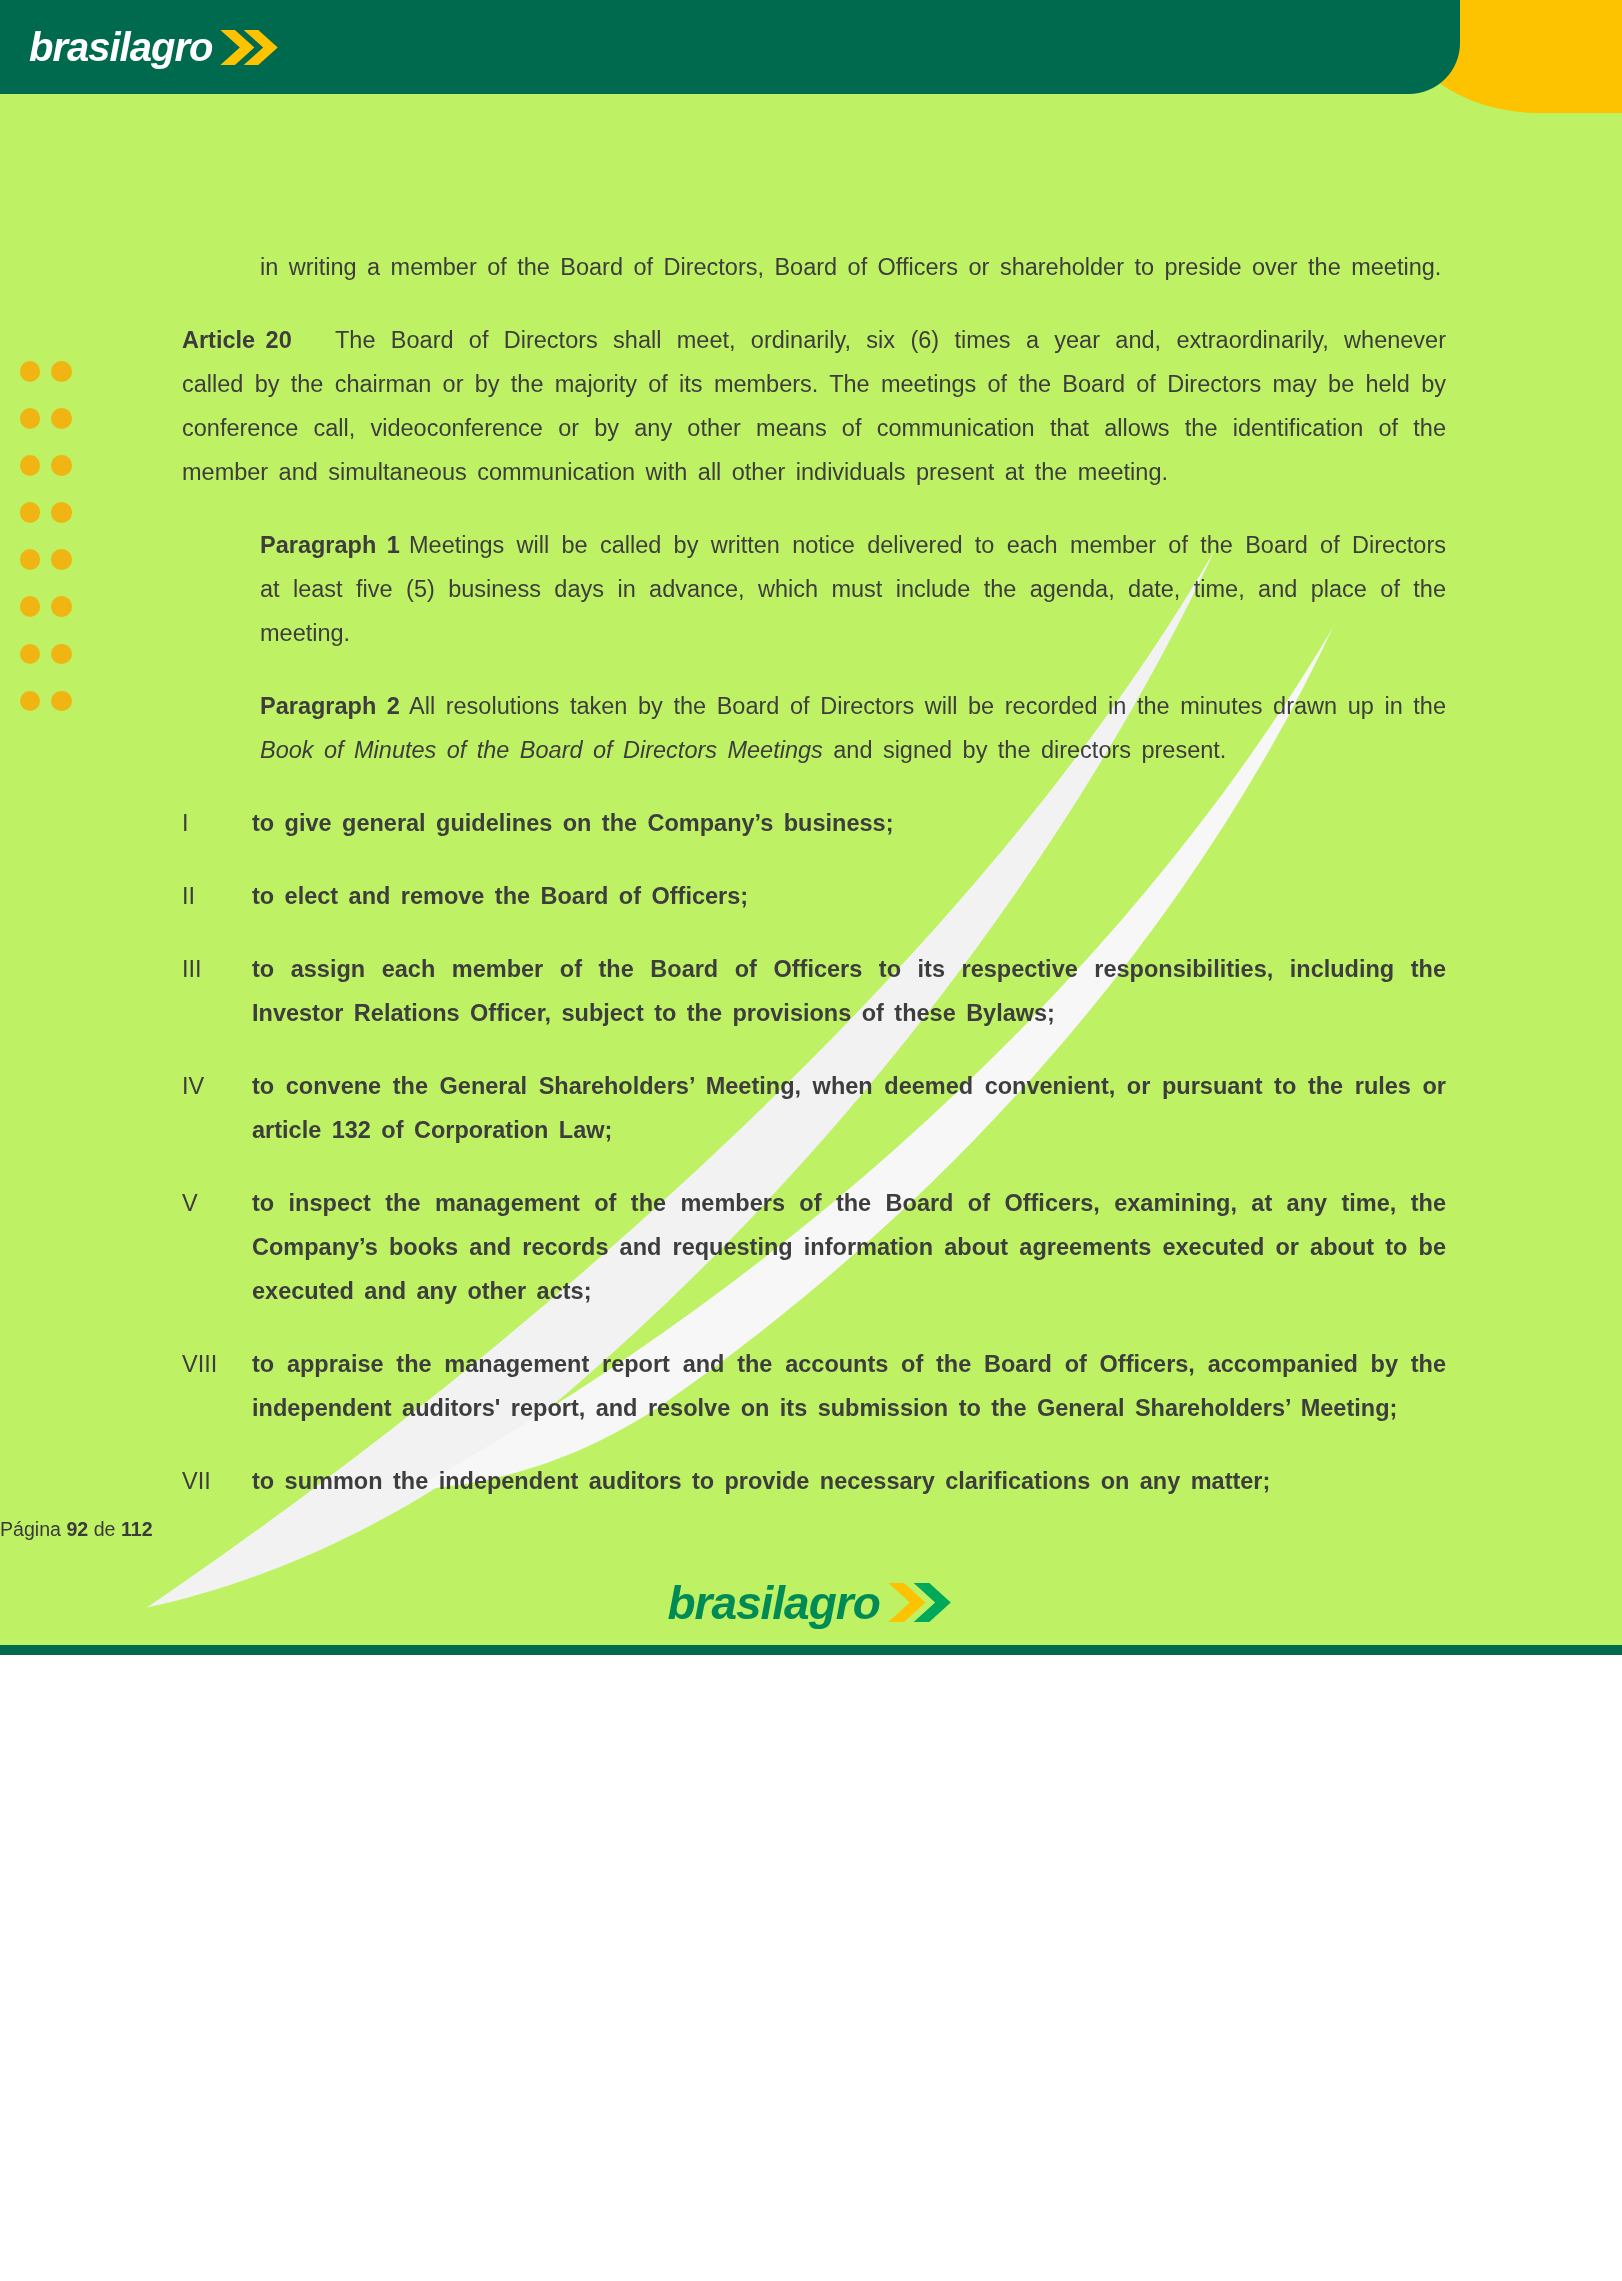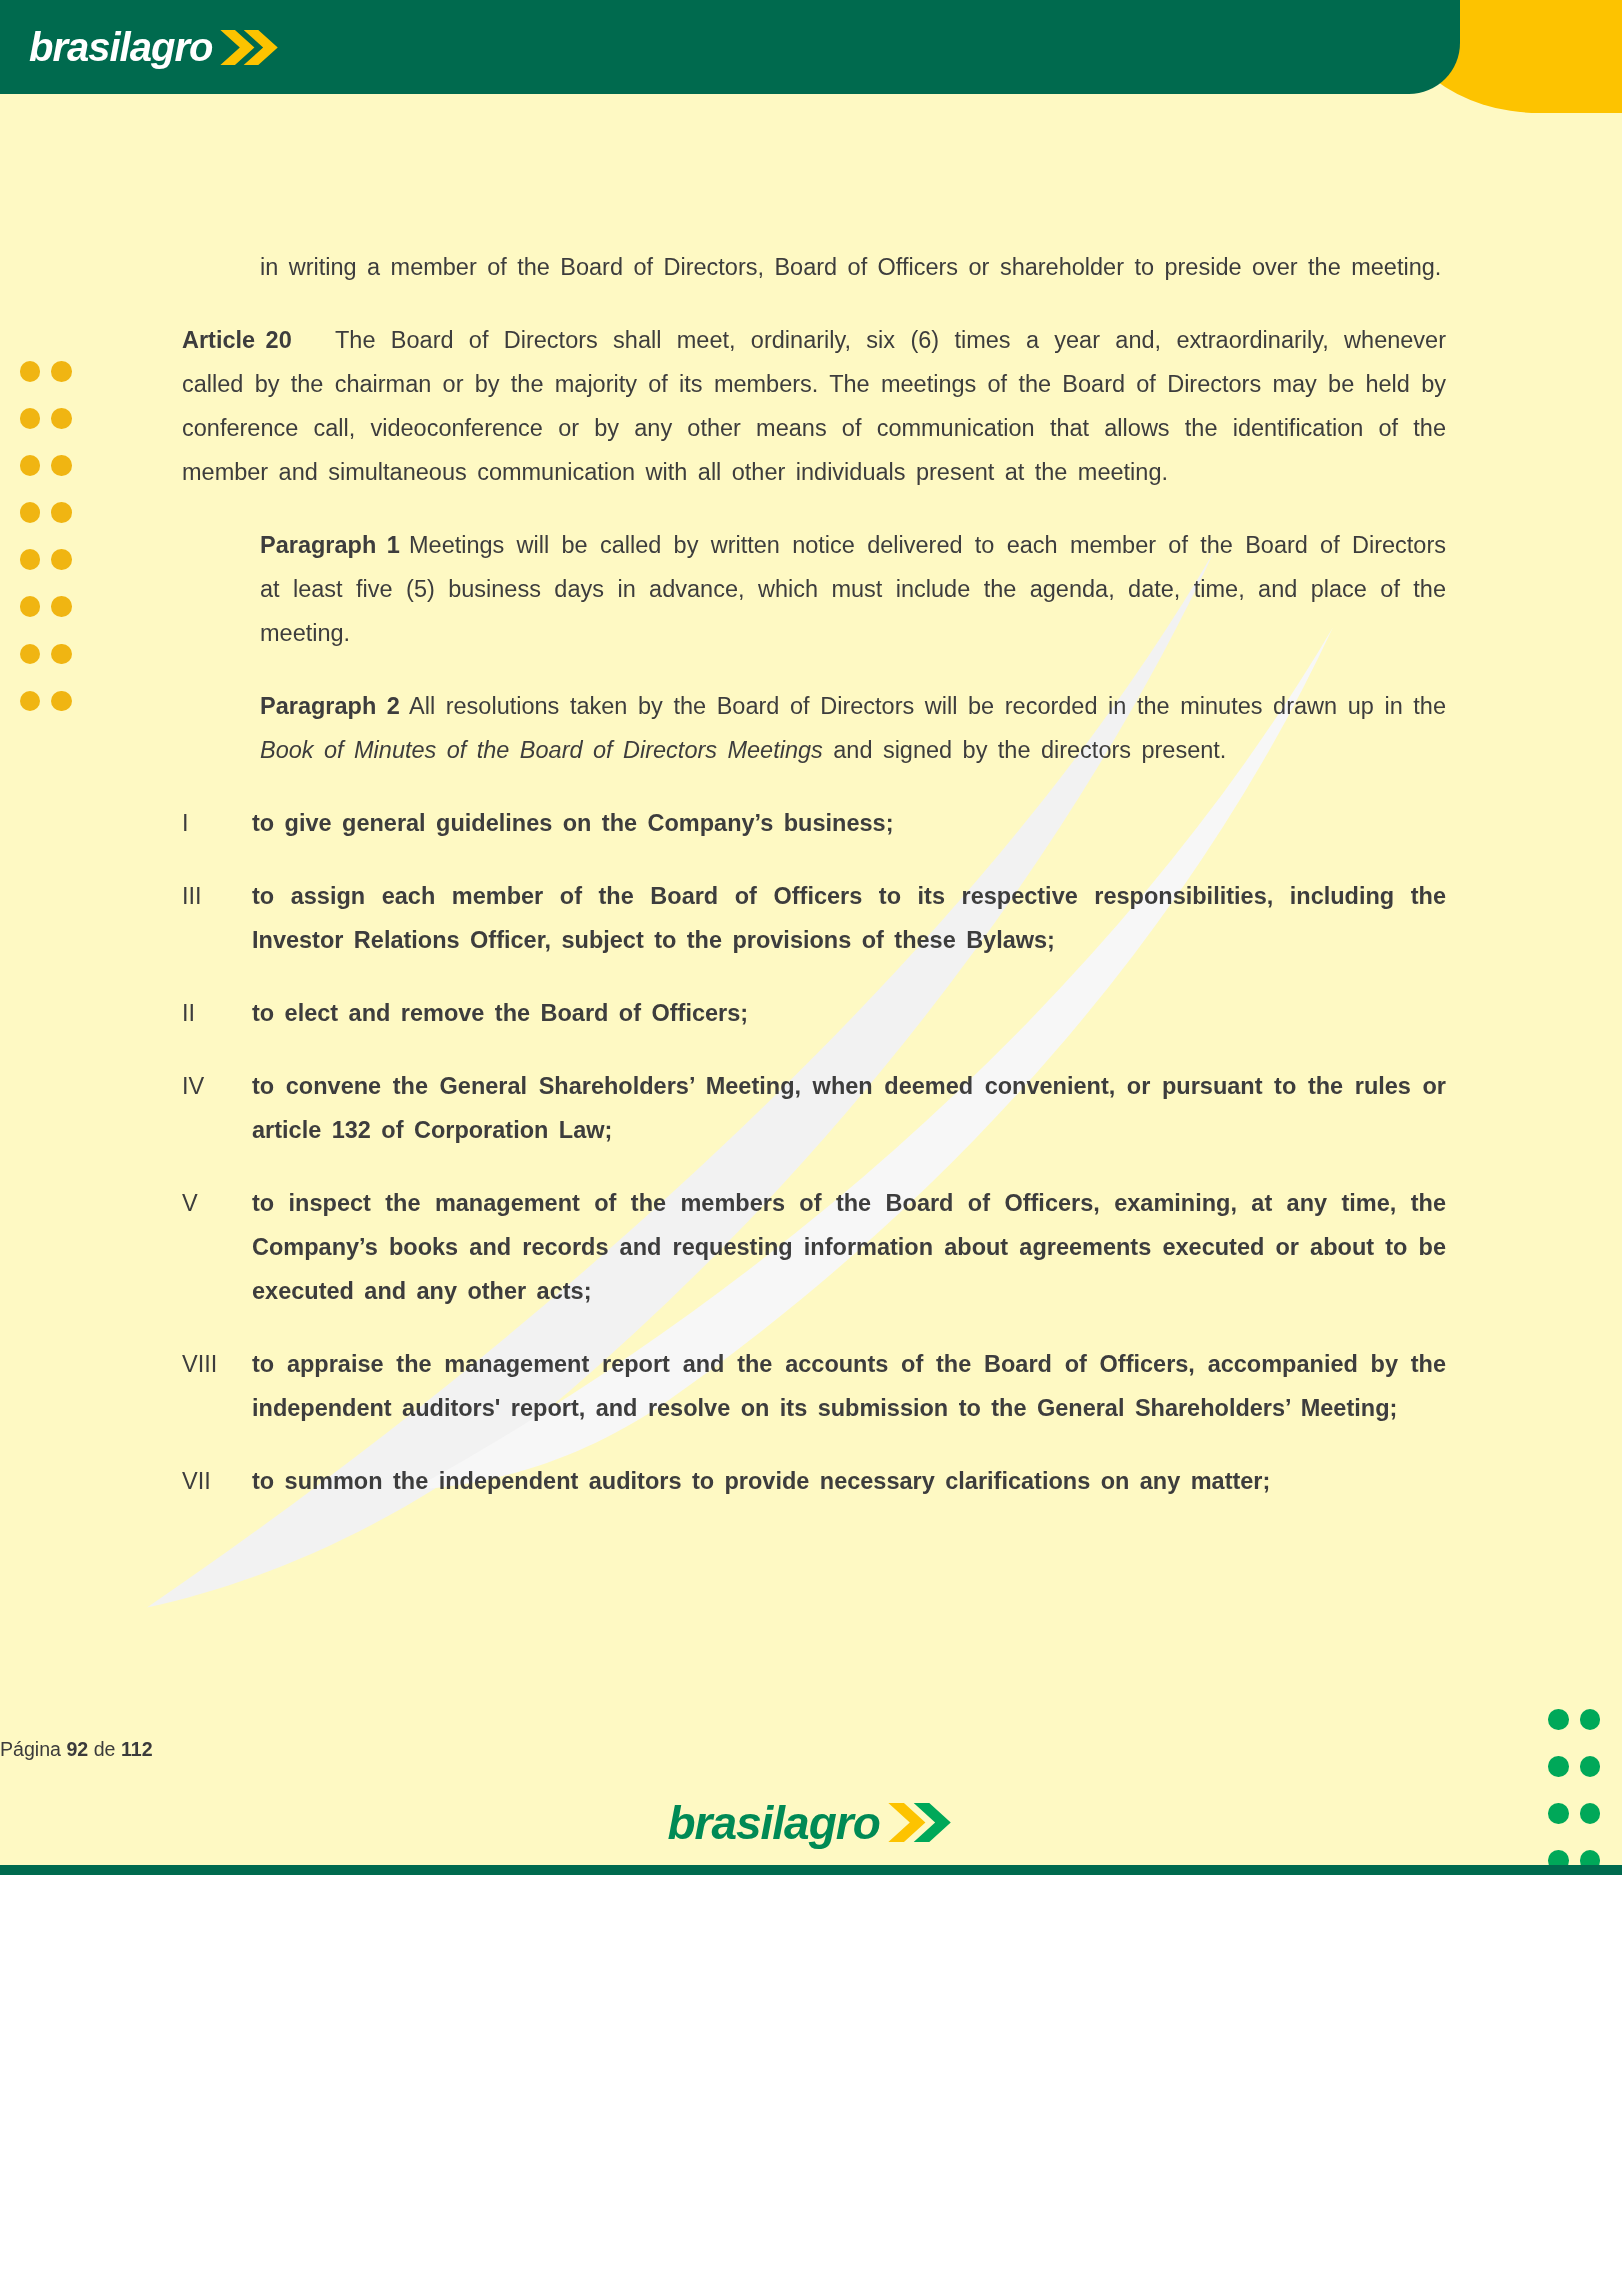--- a/index.html
+++ b/index.html
@@ -4,21 +4,21 @@
 <style>
   :root{
     --brand-green:#006A4E;
     --brand-yellow:#FDC300;
     --dot-yellow:#F0B512;
     --dot-green:#00A859;
     --logo-green:#008A55;
     --text-color:#3D3D3D;
   }
   html,body{margin:0;padding:0;background:#fff;}
-  .page{position:relative;width:1622px;height:1875px;background:#fef9c3;overflow:hidden;
+  .page{position:relative;width:1622px;height:1655px;background:#bef264;overflow:hidden;
         font-family:"Liberation Sans",sans-serif;}
 
   
   .corner-yellow{position:absolute;top:0;right:0;width:230px;height:113px;
         background:var(--brand-yellow);border-bottom-left-radius:147px 113px;}
   .bar-green{position:absolute;top:0;left:0;width:1460px;height:94px;
         background:var(--brand-green);border-bottom-right-radius:51px;
         display:flex;align-items:center;}
   .logo{display:flex;align-items:center;gap:7.8px;margin-left:29px;}
   .logo-text{font-size:40px;font-weight:bold;font-style:italic;color:#fff;letter-spacing:-1px;}
@@ -127,26 +127,26 @@
     <p class="block indent"><span class="label label-paragraph">Paragraph 1</span><span>Meetings will be called by written notice delivered to each member of the Board of Directors at least five (5) business days in advance, which must include the agenda, date, time, and place of the meeting.</span></p>
 
     <p class="block indent"><span class="label label-paragraph">Paragraph 2</span><span>All resolutions taken by the Board of Directors will be recorded in the minutes drawn up in the </span><em>Book of Minutes of the Board of Directors Meetings</em><span> and signed by the directors present.</span></p>
 
 
     <div class="list-row">
       <span class="roman">I</span>
       <span class="item-text">to give general guidelines on the Company’s business;</span>
     </div>
     <div class="list-row">
+      <span class="roman">II</span>
+      <span class="item-text">to elect and remove the Board of Officers;</span>
+    </div>
+    <div class="list-row">
       <span class="roman">III</span>
       <span class="item-text">to assign each member of the Board of Officers to its respective responsibilities, including the Investor Relations Officer, subject to the provisions of these Bylaws;</span>
-    </div>
-    <div class="list-row">
-      <span class="roman">II</span>
-      <span class="item-text">to elect and remove the Board of Officers;</span>
     </div>
     <div class="list-row">
       <span class="roman">IV</span>
       <span class="item-text">to convene the General Shareholders’ Meeting, when deemed convenient, or pursuant to the rules or article 132 of Corporation Law;</span>
     </div>
     <div class="list-row">
       <span class="roman">V</span>
       <span class="item-text">to inspect the management of the members of the Board of Officers, examining, at any time, the Company’s books and records and requesting information about agreements executed or about to be executed and any other acts;</span>
     </div>
     <div class="list-row">

